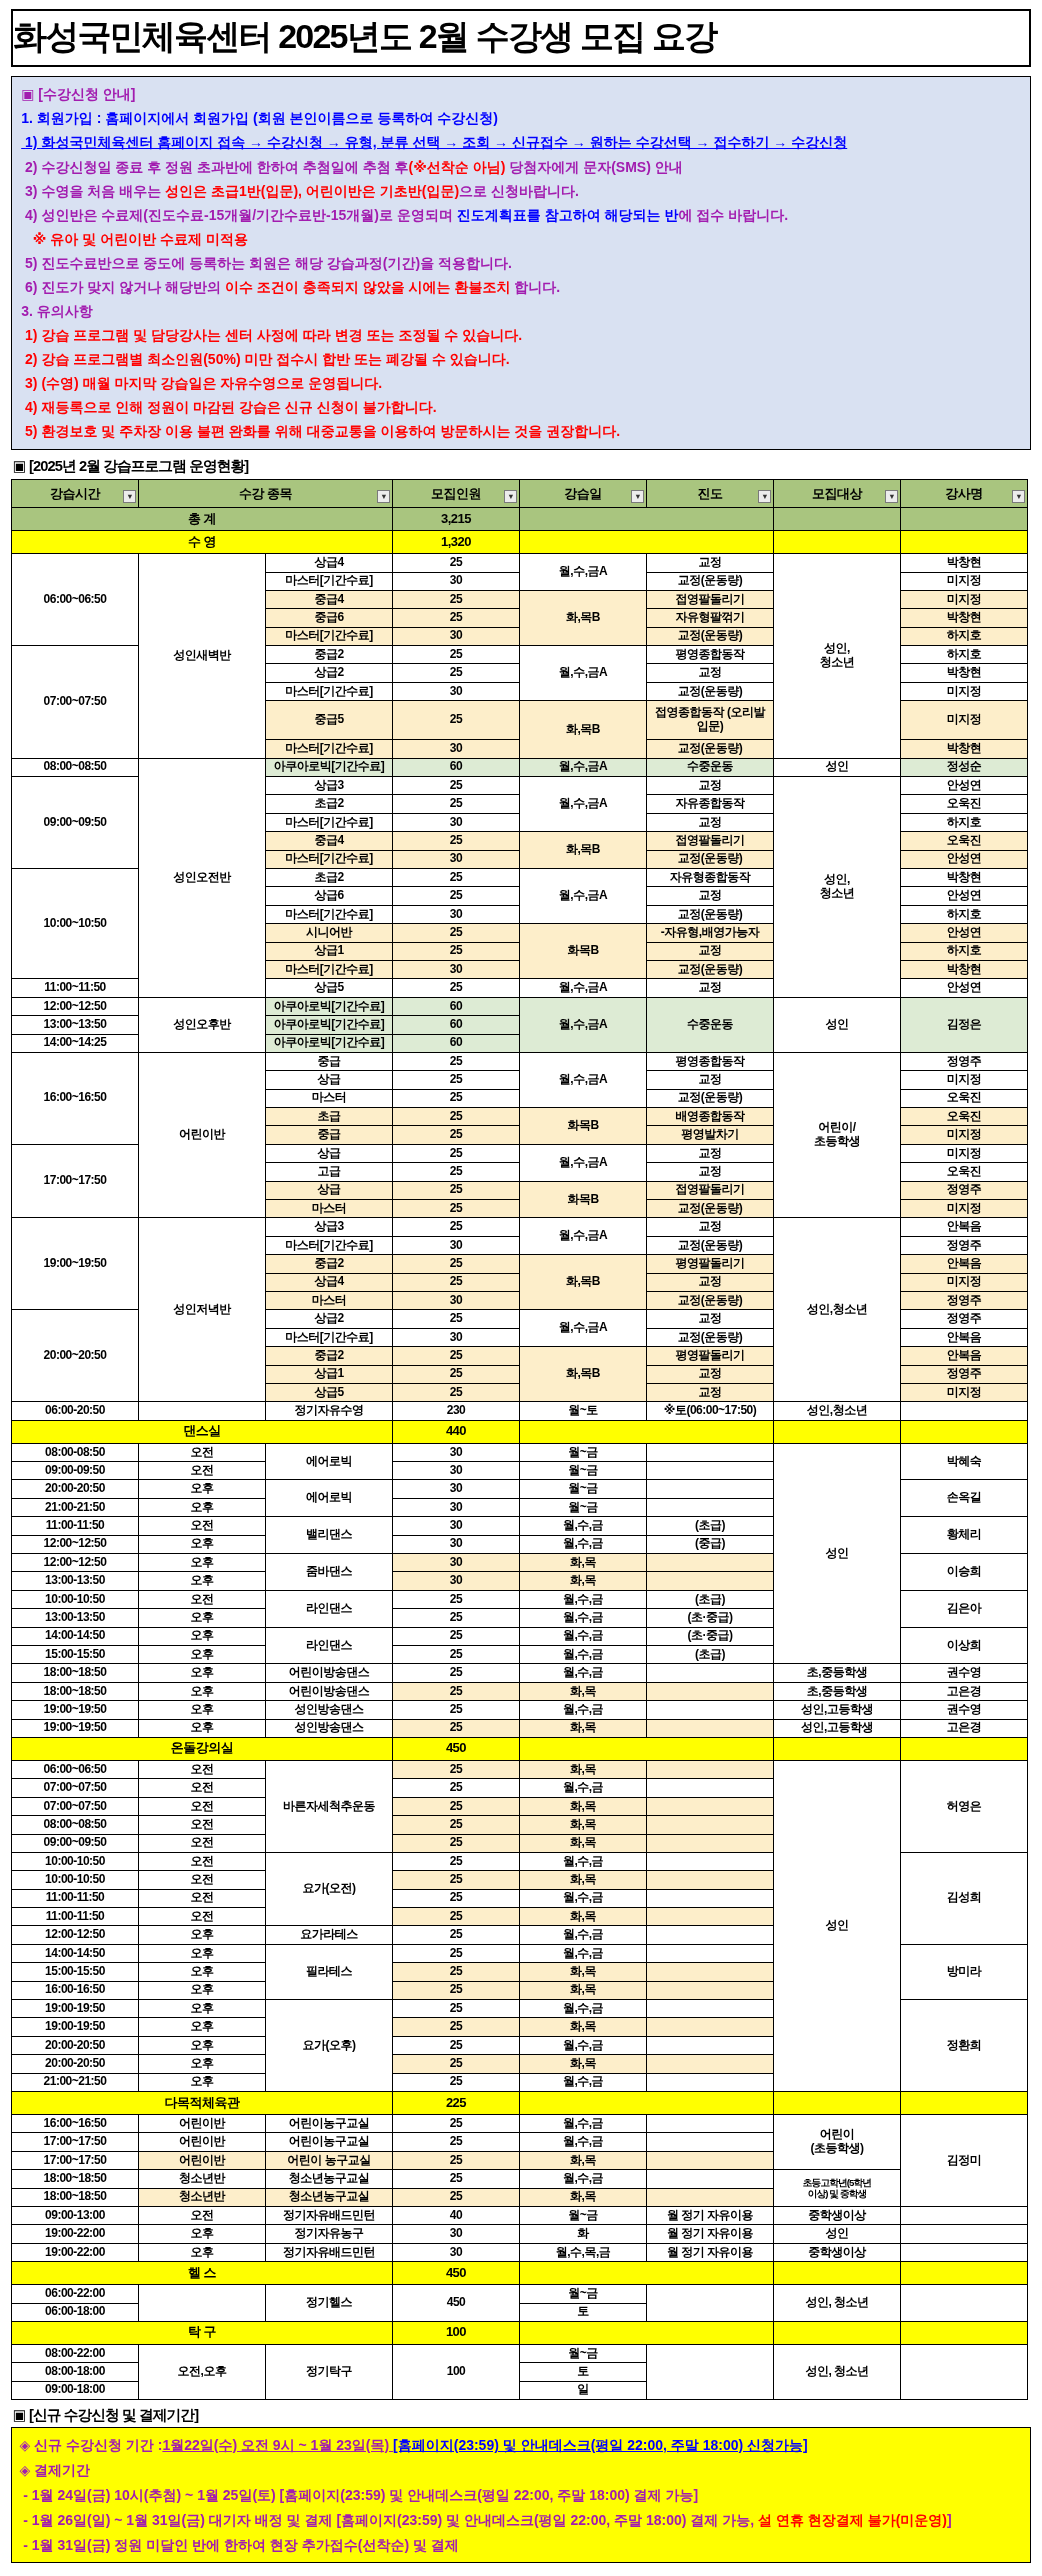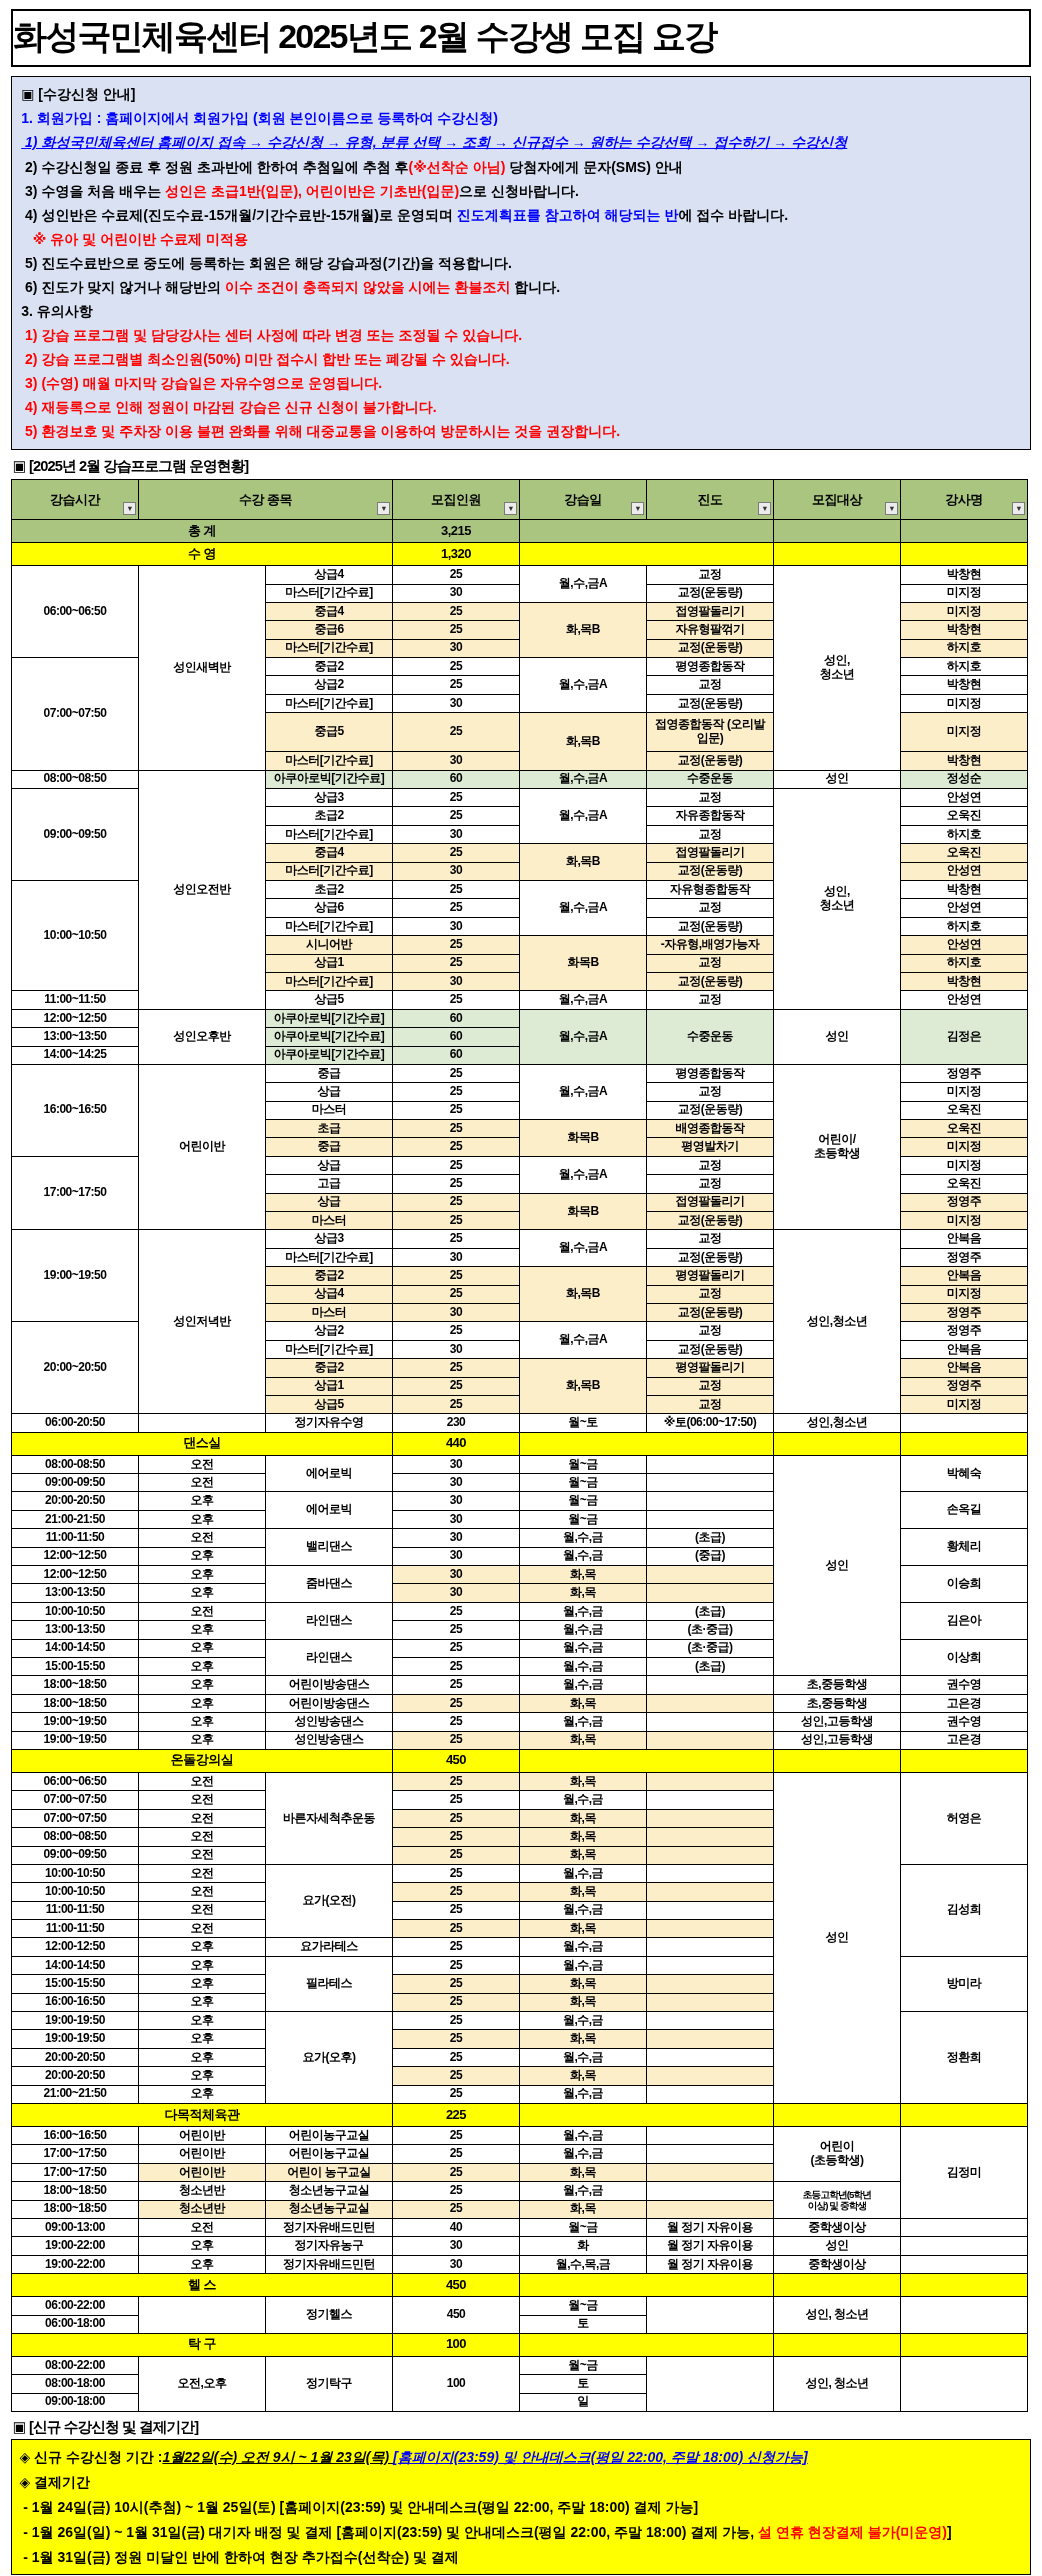--- a/index.html
+++ b/index.html
@@ -6,30 +6,30 @@
   html,body { margin:0; padding:0; background:#fff; }
   body { width:1042px; font-family:"Liberation Sans","DejaVu Sans",sans-serif; font-weight:bold; color:#000; }
   .page { padding:9.2px 11px 28px 11px; }
 
   .title-box { border:2.8px solid #000; font-size:34px; font-weight:900;
                letter-spacing:-1.8px; padding:2.8px 0 4.6px 0; margin-bottom:9.2px; }
 
   .notice-box { border:1.8px solid #000; background:#d9e1f2; padding:5.5px 9.2px; font-size:14px;
                 line-height:1.72; margin-bottom:7.4px; }
   .nline { white-space:pre-wrap; }
-  .c-k { color:#000000; } .c-r { color:#ff0000; } .c-b { color:#0000ff; }
-  .u { text-decoration:underline;font-style:italic; }
+  .c-k { color:#a21caf; } .c-r { color:#ff0000; } .c-b { color:#0000ff; }
+  .u { text-decoration:underline; }
 
   .section-heading { font-size:14.7px; font-weight:900; margin:5.5px 0 2.8px 1.8px; letter-spacing:-0.9px; }
 
   table { border-collapse:collapse; width:1017px; table-layout:fixed; border:1.8px solid #000; }
   th, td { border:0.9px solid #000; text-align:center; vertical-align:middle; font-size:12px;
            font-weight:bold; padding:0 0.9px; overflow:hidden; letter-spacing:-0.5px; }
   td { height:18.4px; line-height:1.15; }
-  th { background:#a9c57f; font-size:13px; height:40px; position:relative; border-bottom:1.8px solid #000; }
+  th { background:#a9c57f; font-size:13px; height:28px; position:relative; border-bottom:1.8px solid #000; }
   .filter-btn { position:absolute; right:1.8px; bottom:3.7px; width:13px; height:13px; background:#ececec;
                 border:0.9px solid #7a7a7a; font-size:7.4px; line-height:12px; color:#333; display:inline-block; }
   tr.total td { background:#a9c57f; height:23px; font-size:13px; border-top:1.8px solid #000; border-bottom:1.8px solid #000; }
   tr.section td { background:#ffff00; height:23px; font-size:13px; border-top:1.8px solid #000; border-bottom:1.8px solid #000; }
   tr.bt td { border-top:1.8px solid #000; }
   tr.tall td { height:39px; }
   .bg-y { background:#fdeeca; }
   .bg-g { background:#ddebd4; }
   .bg-Y { background:#ffff00; }
   .bg-G { background:#a9c57f; }

